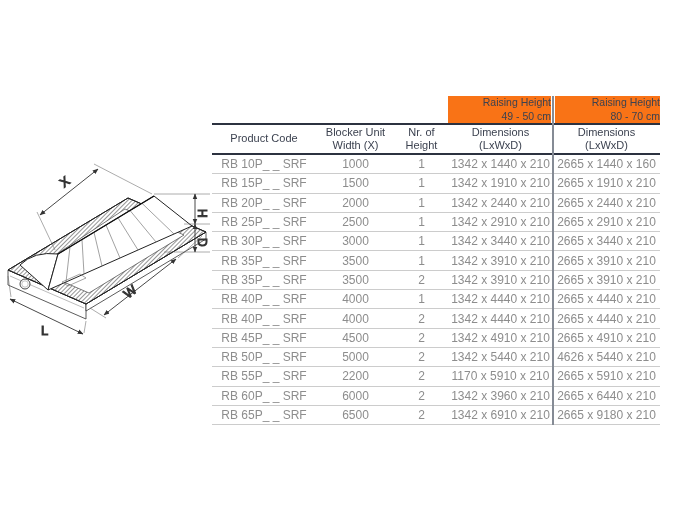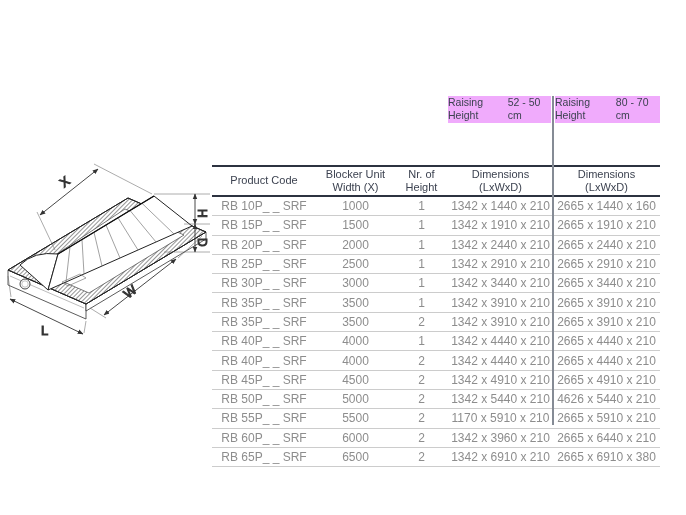--- a/index.html
+++ b/index.html
@@ -19,29 +19,29 @@
   }
 
   
   .spec-table {
     position: absolute; left: 212px; top: 96px;
     width: 448px;
   }
   .grp-row { display: flex; height: 27px; }
   .grp-spacer { width: 236px; }
   .grp-cell {
-    display: flex; justify-content: center;
-    text-align: left; font-size: 10.5px; line-height: 1.25;
-    color: #3c4250; background: #f0abfc;
+    display: flex; flex-direction: column; justify-content: center;
+    text-align: right; font-size: 10.5px; line-height: 1.25;
+    color: #3c4250; background: #f97316;
   }
   .grp-cell.g0 { width: 103px; margin-right: 2px; }
   .grp-cell.g1 { width: 105px; margin-left: 2px; }
   .hdr-row {
     display: flex; height: 32px; align-items: center;
-    border-top: 2px solid #2c3240; border-bottom: 2px solid #2c3240; margin-top: 42px;
+    border-top: 2px solid #2c3240; border-bottom: 2px solid #2c3240;
   }
   .hdr-cell {
     text-align: center; font-size: 11px; line-height: 1.2; color: #3c4250;
   }
   .t-body {}
   .t-row {
     display: flex; height: 19.3px; align-items: center;
     border-bottom: 1px solid #cccccc;
     font-size: 12px; color: #8d8d8d;
   }
@@ -133,21 +133,21 @@
       </g>
     </svg>
   </div>
 
   <div class="spec-table">
 
     <div class="grp-row">
       <div class="grp-spacer"></div>
       <div class="grp-cell g0">
         <span>Raising Height</span>
-        <span>52 - 50 cm</span>
+        <span>49 - 50 cm</span>
       </div>
       <div class="grp-cell g1">
         <span>Raising Height</span>
         <span>80 - 70 cm</span>
       </div>
     </div>
 
     <div class="hdr-row">
       <div class="hdr-cell c0">
         <div>Product Code</div>
@@ -244,37 +244,37 @@
         </div>
         <div class="t-row">
           <div class="t-cell c0">RB 50P_ _ SRF</div>
           <div class="t-cell c1">5000</div>
           <div class="t-cell c2">2</div>
           <div class="t-cell c3">1342 x 5440 x 210</div>
           <div class="t-cell c4">4626 x 5440 x 210</div>
         </div>
         <div class="t-row">
           <div class="t-cell c0">RB 55P_ _ SRF</div>
-          <div class="t-cell c1">5500</div>
+          <div class="t-cell c1">2200</div>
           <div class="t-cell c2">2</div>
           <div class="t-cell c3">1170 x 5910 x 210</div>
           <div class="t-cell c4">2665 x 5910 x 210</div>
         </div>
         <div class="t-row">
           <div class="t-cell c0">RB 60P_ _ SRF</div>
           <div class="t-cell c1">6000</div>
           <div class="t-cell c2">2</div>
           <div class="t-cell c3">1342 x 3960 x 210</div>
           <div class="t-cell c4">2665 x 6440 x 210</div>
         </div>
         <div class="t-row">
           <div class="t-cell c0">RB 65P_ _ SRF</div>
           <div class="t-cell c1">6500</div>
           <div class="t-cell c2">2</div>
           <div class="t-cell c3">1342 x 6910 x 210</div>
-          <div class="t-cell c4">2665 x 6910 x 380</div>
+          <div class="t-cell c4">2665 x 9180 x 210</div>
         </div>
       </div>
 
     <div class="divider"></div>
   </div>
 
 </div>
 
 </body></html>

